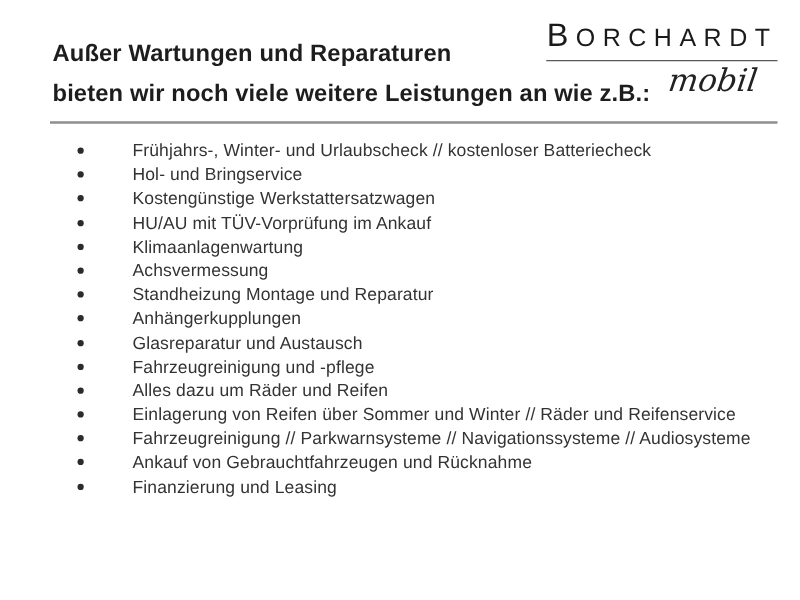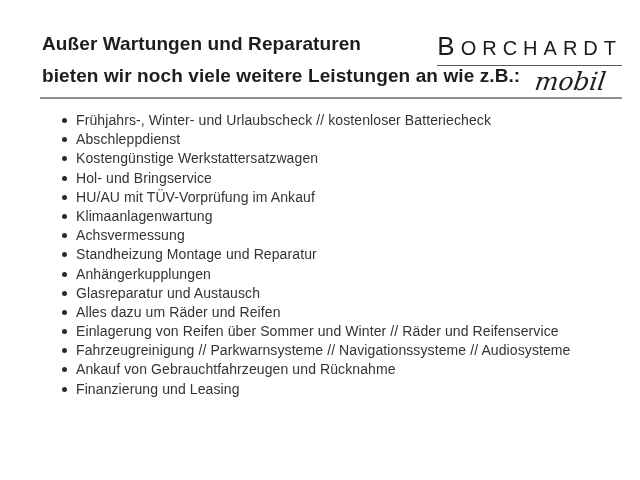--- a/index.html
+++ b/index.html
@@ -22,21 +22,21 @@
     font-size: 19px;
     line-height: 32px;
     font-weight: 600;
     color: #1d1d1d;
     letter-spacing: 0.1px;
     white-space: nowrap;
   }
   .logo {
     position: absolute;
     right: 18px;
-    top: 34px;
+    top: 16px;
     text-align: right;
   }
   .brand {
     display: inline-block;
     font-family: "Liberation Sans", sans-serif;
     font-size: 20px;
     font-weight: 400;
     letter-spacing: 6px;
     color: #1a1a1a;
     padding-bottom: 5px;
@@ -86,20 +86,21 @@
     border-radius: 50%;
     background: #2b2b2b;
     margin-top: 7px;
     margin-right: 9px;
     flex: none;
   }
   .service-text {
     white-space: nowrap;
     line-height: 19.2px;
     letter-spacing: 0.1px;
+    margin-left: 30px;
   }
 </style>
 </head>
 <body>
 
 <div class="page">
 
   <div class="headline">
     <div>Außer Wartungen und Reparaturen</div>
     <div>bieten wir noch viele weitere Leistungen an wie z.B.:</div>
@@ -112,29 +113,25 @@
 
   <hr class="divider">
 
   <ul class="services">
       <li>
         <span class="bullet"></span>
         <span class="service-text">Frühjahrs-, Winter- und Urlaubscheck // kostenloser Batteriecheck</span>
       </li>
       <li>
         <span class="bullet"></span>
-        <span class="service-text">Abschleppdienst</span>
+        <span class="service-text">Hol- und Bringservice</span>
       </li>
       <li>
         <span class="bullet"></span>
         <span class="service-text">Kostengünstige Werkstattersatzwagen</span>
-      </li>
-      <li>
-        <span class="bullet"></span>
-        <span class="service-text">Hol- und Bringservice</span>
       </li>
       <li>
         <span class="bullet"></span>
         <span class="service-text">HU/AU mit TÜV-Vorprüfung im Ankauf</span>
       </li>
       <li>
         <span class="bullet"></span>
         <span class="service-text">Klimaanlagenwartung</span>
       </li>
       <li>
@@ -148,20 +145,24 @@
       <li>
         <span class="bullet"></span>
         <span class="service-text">Anhängerkupplungen</span>
       </li>
       <li>
         <span class="bullet"></span>
         <span class="service-text">Glasreparatur und Austausch</span>
       </li>
       <li>
         <span class="bullet"></span>
+        <span class="service-text">Fahrzeugreinigung und -pflege</span>
+      </li>
+      <li>
+        <span class="bullet"></span>
         <span class="service-text">Alles dazu um Räder und Reifen</span>
       </li>
       <li>
         <span class="bullet"></span>
         <span class="service-text">Einlagerung von Reifen über Sommer und Winter // Räder und Reifenservice</span>
       </li>
       <li>
         <span class="bullet"></span>
         <span class="service-text">Fahrzeugreinigung // Parkwarnsysteme // Navigationssysteme // Audiosysteme</span>
       </li>

